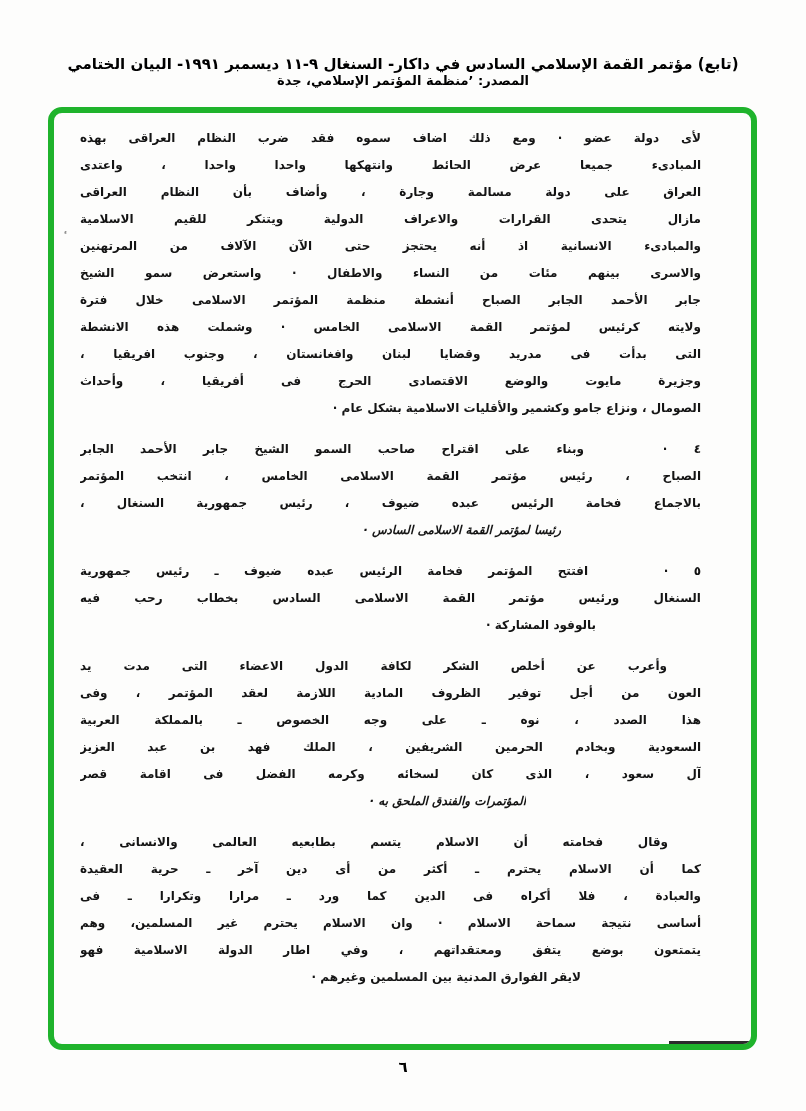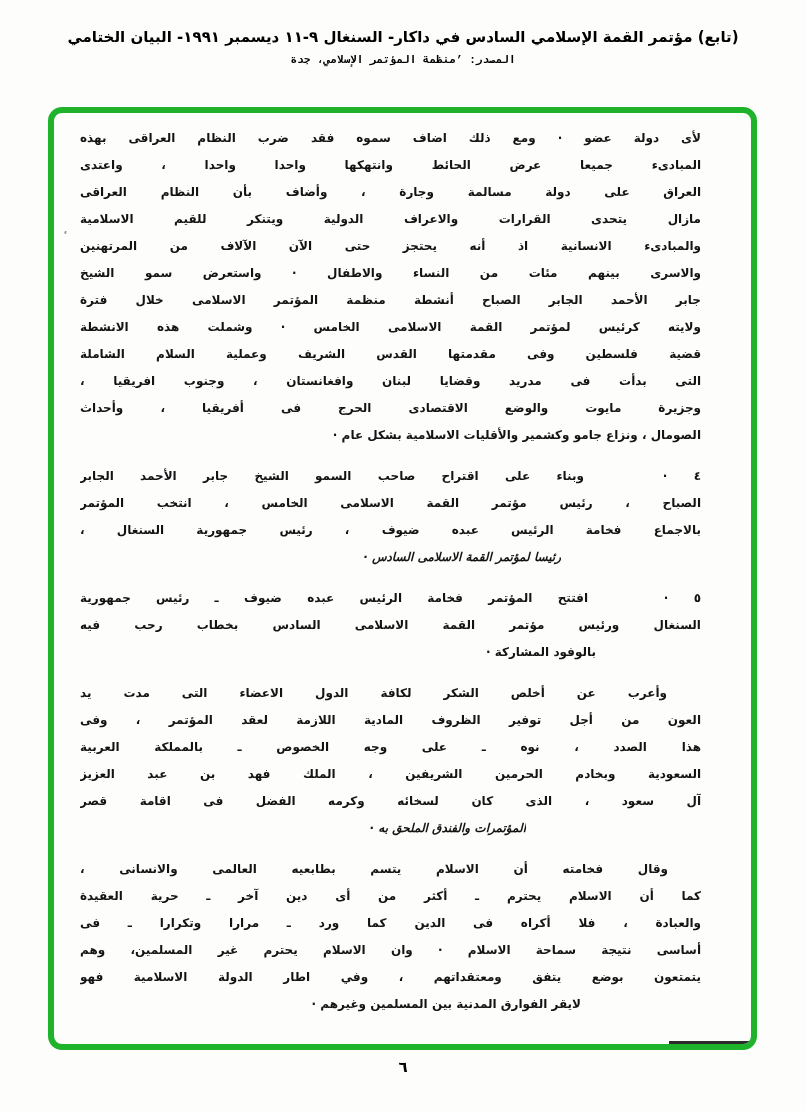--- a/index.html
+++ b/index.html
@@ -15,28 +15,26 @@
     background: #fdfdfc;
     overflow: hidden;
   }
   .header {
     direction: rtl;
     text-align: center;
     color: #000;
     font-weight: bold;
   }
   .header-title {
-    padding-top: 28px;
+    padding-top: 55px;
     font-size: 15px;
     letter-spacing: 0;
   }
   .header-source {
-    margin-top: 7px;
-    font-size: 11px;
-    font-family: Liberation Mono, monospace;
+    font-size: 13px;
   }
   .doc-frame {
     position: absolute;
     left: 48px;
     top: 107px;
     width: 709px;
     height: 943px;
     border: 6px solid #1fb32c;
     border-radius: 14px;
     box-sizing: border-box;
@@ -103,21 +101,20 @@
     <div class="doc-content" id="doc-body">
         <div class="para">
           <div class="line">لأى دولة عضو · ومع ذلك اضاف سموه فقد ضرب النظام العراقى بهذه</div>
           <div class="line">المبادىء جميعا عرض الحائط وانتهكها واحدا واحدا ، واعتدى</div>
           <div class="line">العراق على دولة مسالمة وجارة ، وأضاف بأن النظام العراقى</div>
           <div class="line">مازال يتحدى القرارات والاعراف الدولية ويتنكر للقيم الاسلامية</div>
           <div class="line">والمبادىء الانسانية اذ أنه يحتجز حتى الآن الآلاف من المرتهنين</div>
           <div class="line">والاسرى بينهم مئات من النساء والاطفال · واستعرض سمو الشيخ</div>
           <div class="line">جابر الأحمد الجابر الصباح أنشطة منظمة المؤتمر الاسلامى خلال فترة</div>
           <div class="line">ولايته كرئيس لمؤتمر القمة الاسلامى الخامس · وشملت هذه الانشطة</div>
-          <div class="line">قضية فلسطين وفى مقدمتها القدس الشريف وعملية السلام الشاملة</div>
           <div class="line">التى بدأت فى مدريد وقضايا لبنان وافغانستان ، وجنوب افريقيا ،</div>
           <div class="line">وجزيرة مايوت والوضع الاقتصادى الحرج فى أفريقيا ، وأحداث</div>
           <div class="line r">الصومال ، ونزاع جامو وكشمير والأقليات الاسلامية بشكل عام ·</div>
         </div>
         <div class="para">
           <div class="line">٤ ·&nbsp;&nbsp; وبناء على اقتراح صاحب السمو الشيخ جابر الأحمد الجابر</div>
           <div class="line">الصباح ، رئيس مؤتمر القمة الاسلامى الخامس ، انتخب المؤتمر</div>
           <div class="line">بالاجماع فخامة الرئيس عبده ضيوف ، رئيس جمهورية السنغال ،</div>
           <div class="line r i" style="margin-right: 140px;">رئيسا لمؤتمر القمة الاسلامى السادس ·</div>
         </div>

